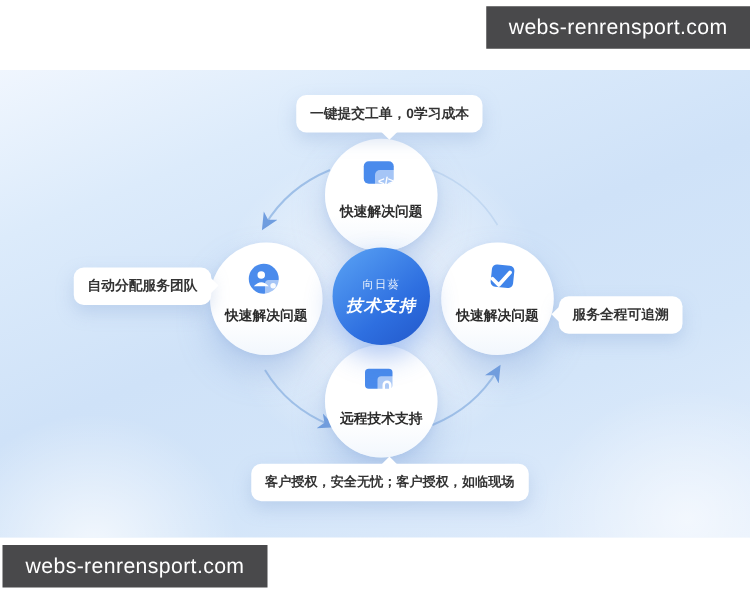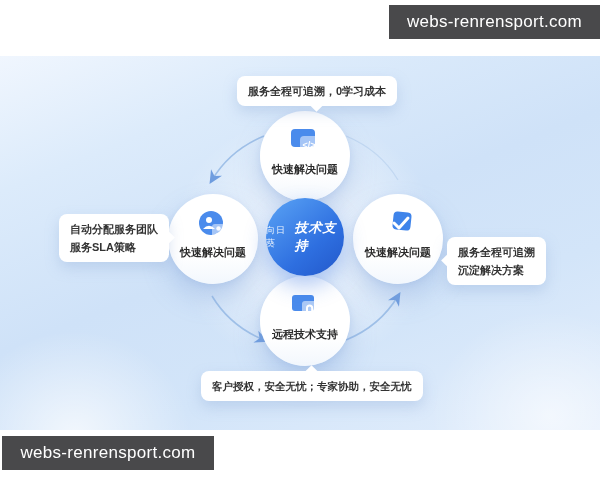--- a/index.html
+++ b/index.html
@@ -38,21 +38,21 @@
   .node-top    { left:260px; top:111px; }
   .node-left   { left:168px; top:194px; }
   .node-right  { left:353px; top:194px; }
   .node-bottom { left:260px; top:276px;font-family:Liberation Mono, monospace; }
   .node-label { font-size:11px; font-weight:700; color:#2b2b2b; white-space:nowrap; }
 
   
   .center-node { position:absolute; left:266px; top:198px; width:78px; height:78px; border-radius:50%;
     background:linear-gradient(140deg,#5ba4f5 0%,#2e6fe0 62%,#2257c9 100%);
     box-shadow:0 10px 22px rgba(47,111,224,0.38);
-    display:flex; flex-direction:row; align-items:center; justify-content:center; gap:2px; color:#fff; }
+    display:flex; flex-direction:column; align-items:center; justify-content:center; gap:2px; color:#fff; }
   .center-brand { font-size:9px; opacity:0.9; letter-spacing:1px; }
   .center-title { font-size:13px; font-weight:700; letter-spacing:1px;font-style:italic; }
 
   
   .callout { position:absolute; background:#ffffff; border-radius:8px; color:#333333;
     box-shadow:0 6px 14px rgba(140,170,215,0.35); font-size:11px; font-weight:600;
     padding:6px 11px; line-height:18px; white-space:nowrap; }
   .callout-top    { left:237px; top:76px; }
   .callout-left   { left:59px;  top:214px; }
   .callout-right  { left:447px; top:237px; }
@@ -125,38 +125,36 @@
     <span class="node-label">远程技术支持</span>
   </div>
 
   <div class="center-node">
     <span class="center-brand">向日葵</span>
     <span class="center-title">技术支持</span>
   </div>
 
   <div class="callout callout-top">
     <span class="pointer pointer-bottom"></span>
-    <span>服务全程可追溯，0学习成本</span>
+    <span>一键提交工单，0学习成本</span>
   </div>
 
   <div class="callout callout-left">
     <span class="pointer pointer-right"></span>
     <div>自动分配服务团队</div>
-    <div>服务SLA策略</div>
   </div>
 
   <div class="callout callout-right">
     <span class="pointer pointer-left"></span>
     <div>服务全程可追溯</div>
-    <div>沉淀解决方案</div>
   </div>
 
   <div class="callout callout-bottom">
     <span class="pointer pointer-top"></span>
-    <span>客户授权，安全无忧；专家协助，安全无忧</span>
+    <span>客户授权，安全无忧；客户授权，如临现场</span>
   </div>
 
   <div class="banner banner-top">
     <span>webs-renrensport.com</span>
   </div>
   <div class="banner banner-bottom">
     <span>webs-renrensport.com</span>
   </div>
 
 </div>

